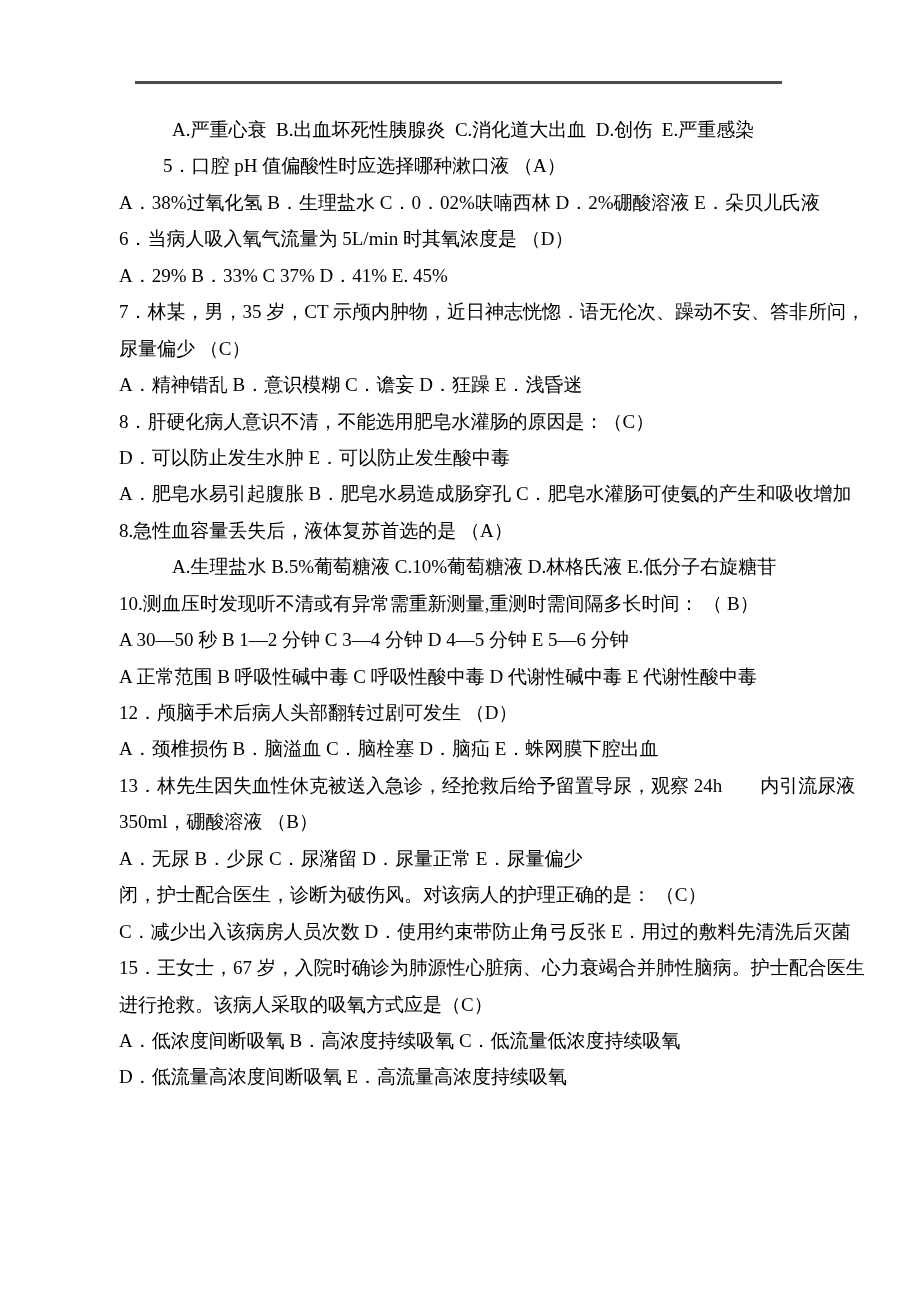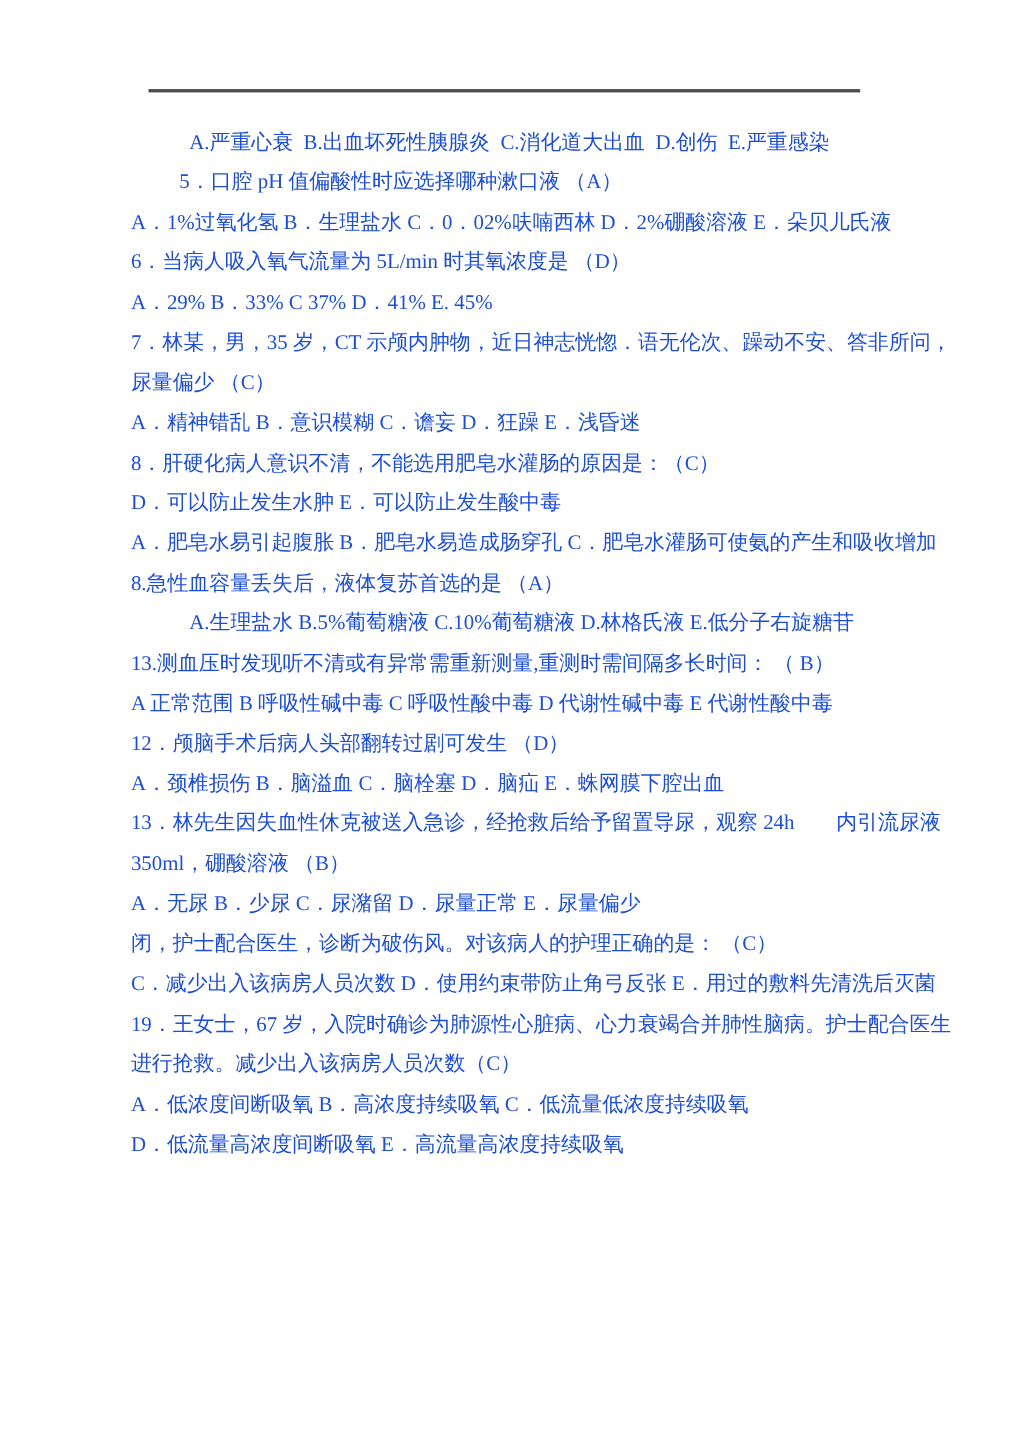--- a/index.html
+++ b/index.html
@@ -7,21 +7,21 @@
     padding: 0;
     background: #ffffff;
   }
   .page {
     position: relative;
     width: 920px;
     height: 1302px;
     background: #ffffff;
     overflow: hidden;
     font-family: "Liberation Serif", "DejaVu Serif", serif;
-    color: #1d4ed8;
+    color: #000000;
   }
   .header-rule {
     position: absolute;
     left: 135px;
     top: 81px;
     width: 647px;
     height: 3px;
     background: #4b4b4b;
   }
   .content {
@@ -40,38 +40,39 @@
   .indent-b { padding-left: 44px; }
 </style>
 </head>
 <body>
 
 <div class="page">
   <div class="header-rule"></div>
   <div class="content">
     <div class="line indent-a">A.严重心衰  B.出血坏死性胰腺炎  C.消化道大出血  D.创伤  E.严重感染</div>
     <div class="line indent-b">5．口腔 pH 值偏酸性时应选择哪种漱口液 （A）</div>
-    <div class="line">A．1%过氧化氢 B．生理盐水 C．0．02%呋喃西林 D．2%硼酸溶液 E．朵贝儿氏液</div>
+    <div class="line">A．38%过氧化氢 B．生理盐水 C．0．02%呋喃西林 D．2%硼酸溶液 E．朵贝儿氏液</div>
     <div class="line">6．当病人吸入氧气流量为 5L/min 时其氧浓度是 （D）</div>
     <div class="line">A．29% B．33% C 37% D．41% E. 45%</div>
     <div class="line">7．林某，男，35 岁，CT 示颅内肿物，近日神志恍惚．语无伦次、躁动不安、答非所问，</div>
     <div class="line">尿量偏少 （C）</div>
     <div class="line">A．精神错乱 B．意识模糊 C．谵妄 D．狂躁 E．浅昏迷</div>
     <div class="line">8．肝硬化病人意识不清，不能选用肥皂水灌肠的原因是：（C）</div>
     <div class="line">D．可以防止发生水肿 E．可以防止发生酸中毒</div>
     <div class="line">A．肥皂水易引起腹胀 B．肥皂水易造成肠穿孔 C．肥皂水灌肠可使氨的产生和吸收增加</div>
     <div class="line">8.急性血容量丢失后，液体复苏首选的是 （A）</div>
     <div class="line indent-a">A.生理盐水 B.5%葡萄糖液 C.10%葡萄糖液 D.林格氏液 E.低分子右旋糖苷</div>
-    <div class="line">13.测血压时发现听不清或有异常需重新测量,重测时需间隔多长时间： （ B）</div>
+    <div class="line">10.测血压时发现听不清或有异常需重新测量,重测时需间隔多长时间： （ B）</div>
+    <div class="line">A 30—50 秒 B 1—2 分钟 C 3—4 分钟 D 4—5 分钟 E 5—6 分钟</div>
     <div class="line">A 正常范围 B 呼吸性碱中毒 C 呼吸性酸中毒 D 代谢性碱中毒 E 代谢性酸中毒</div>
     <div class="line">12．颅脑手术后病人头部翻转过剧可发生 （D）</div>
     <div class="line">A．颈椎损伤 B．脑溢血 C．脑栓塞 D．脑疝 E．蛛网膜下腔出血</div>
     <div class="line">13．林先生因失血性休克被送入急诊，经抢救后给予留置导尿，观察 24h　　内引流尿液</div>
     <div class="line">350ml，硼酸溶液 （B）</div>
     <div class="line">A．无尿 B．少尿 C．尿潴留 D．尿量正常 E．尿量偏少</div>
     <div class="line">闭，护士配合医生，诊断为破伤风。对该病人的护理正确的是： （C）</div>
     <div class="line">C．减少出入该病房人员次数 D．使用约束带防止角弓反张 E．用过的敷料先清洗后灭菌</div>
-    <div class="line">19．王女士，67 岁，入院时确诊为肺源性心脏病、心力衰竭合并肺性脑病。护士配合医生</div>
-    <div class="line">进行抢救。减少出入该病房人员次数（C）</div>
+    <div class="line">15．王女士，67 岁，入院时确诊为肺源性心脏病、心力衰竭合并肺性脑病。护士配合医生</div>
+    <div class="line">进行抢救。该病人采取的吸氧方式应是（C）</div>
     <div class="line">A．低浓度间断吸氧 B．高浓度持续吸氧 C．低流量低浓度持续吸氧</div>
     <div class="line">D．低流量高浓度间断吸氧 E．高流量高浓度持续吸氧</div>
   </div>
 </div>
 
 </body></html>

